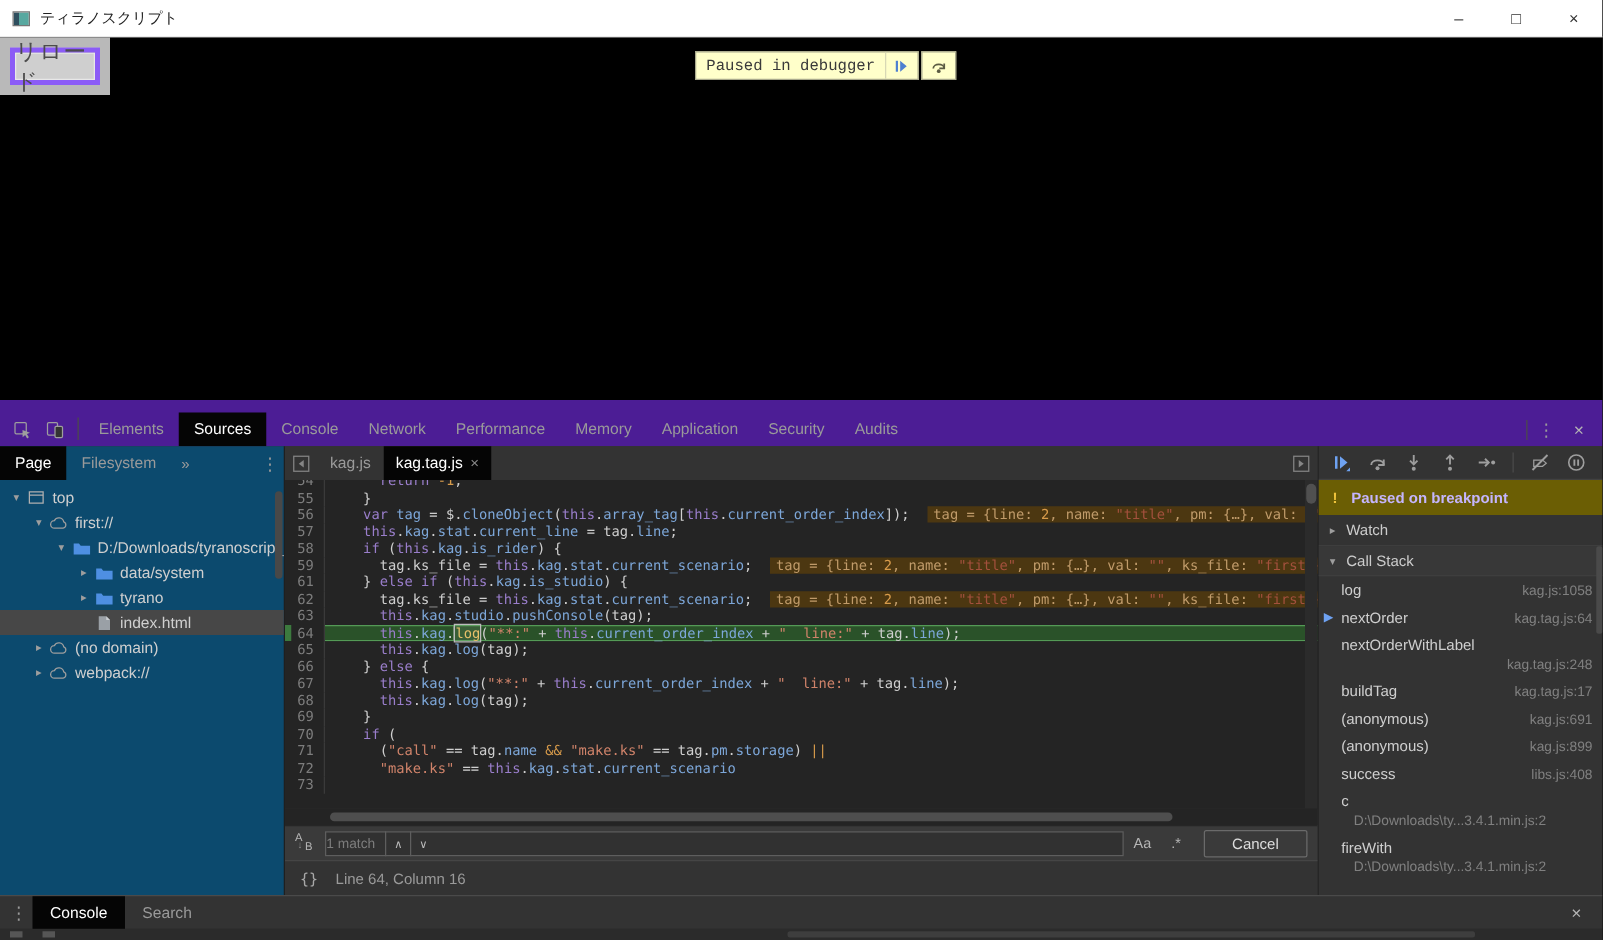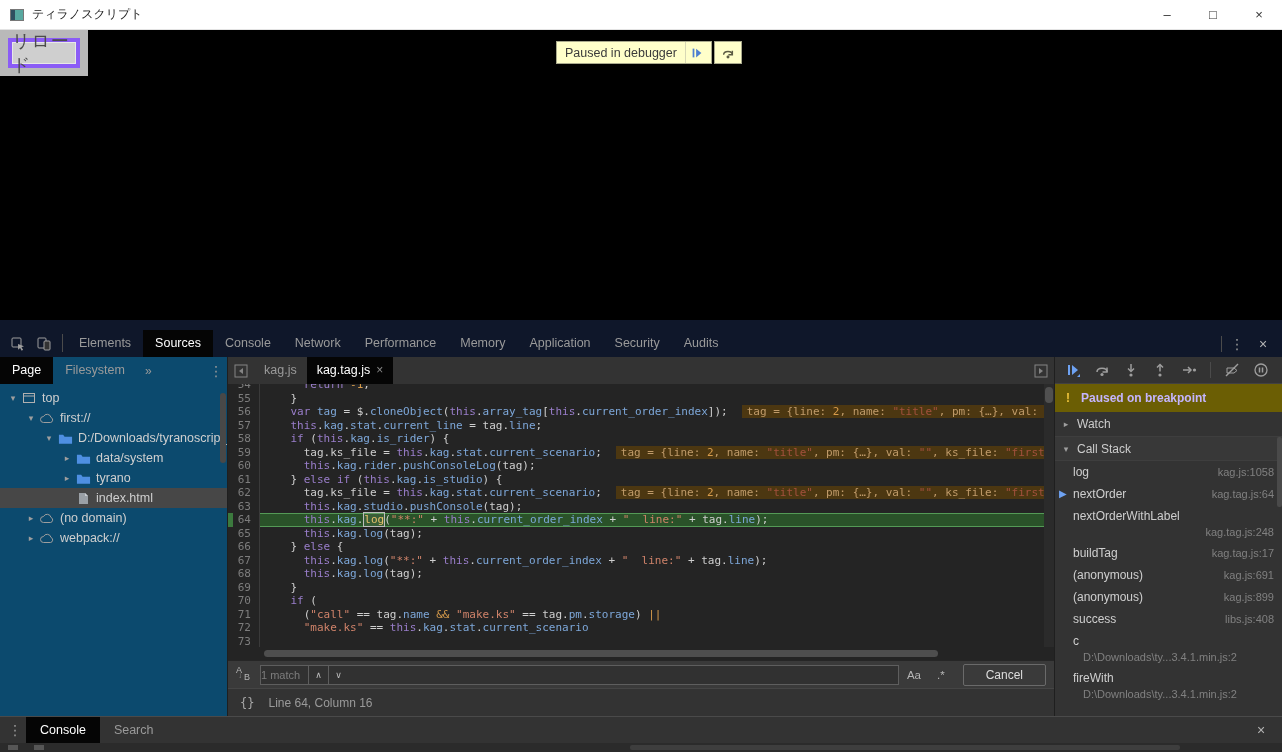--- a/index.html
+++ b/index.html
@@ -13,28 +13,28 @@
   .win-title { font-size:12px; color:#222; }
   .win-controls { margin-left:auto; display:flex; height:100%; }
   .win-btn { width:46px; height:100%; display:flex; align-items:center; justify-content:center; font-size:13px; color:#333; }
 
   
   .apparea { height:290px; background:#000; position:relative; }
   .reload-panel { position:absolute; left:0; top:0; width:88px; height:46px; background:#b9b9b9; padding:8px; }
   .reload-btn { width:72px; height:30px; background:#cfcfcf; border:4px solid #8b5cf6; box-shadow:inset 0 0 0 1px #e8e8e8; color:#4c4c4c; font-size:18px; display:flex; align-items:center; justify-content:center; letter-spacing:1px; }
   .paused-banner { position:absolute; left:556px; top:11px; display:flex; gap:2px; height:23px; }
   .pb-box { background:#ffffca; border:1px solid #a9a98d; display:flex; align-items:center; font-size:12.5px; color:#3a3a3a; }
-  .pb-main { padding:0 2px 0 8px; }
+  .pb-main { padding:0 2px 0 8px;font-family:Liberation Mono, monospace; }
   .pb-main .lbl { margin-right:8px; }
   .pb-btn { width:24px; height:21px; display:flex; align-items:center; justify-content:center; border-left:1px solid #d8d8b5; }
   .pb-step { width:28px; justify-content:center; }
 
   
   .devtools { height:432px; background:#333; display:flex; flex-direction:column; }
-  .main-tabbar { height:37px; background:#0f172a; display:flex; align-items:flex-end; flex:none; }
+  .main-tabbar { height:37px; background:#4c1d95; display:flex; align-items:flex-end; flex:none; }
   .mt-icons { display:flex; align-items:center; height:27px; padding:0 6px 0 10px; gap:10px; }
   .mt-sep { width:1px; height:18px; background:#4b4b4b; margin:0 4px; align-self:center; margin-top:8px; }
   .main-tab { height:27px; line-height:27px; padding:0 12px; font-size:12.5px; color:#9a9a9a; }
   .main-tab.active { background:#050505; color:#ffffff; }
   .mt-right { margin-left:auto; display:flex; align-items:center; height:27px; gap:4px; padding-right:8px; }
   .kebab { color:#9a9a9a; font-size:14px; width:22px; text-align:center; }
   .closex { color:#b5b5b5; font-size:14px; width:22px; text-align:center; }
   .vline { width:1px; height:16px; background:#4b4b4b; }
 
   .content-row { height:359px; display:flex; flex:none; }
@@ -319,21 +319,20 @@
         </div>
 
         <div class="code-area">
           <div class="code-lines">
               <div class="lrow"><div class="lgut">54</div><div class="lcontent"><span class="t-k">      return</span><span class="t-d"> </span><span class="t-o">-1</span><span class="t-d">;</span></div></div>
               <div class="lrow"><div class="lgut">55</div><div class="lcontent"><span class="t-d">    }</span></div></div>
               <div class="lrow"><div class="lgut">56</div><div class="lcontent"><span class="t-k">    var</span><span class="t-d"> </span><span class="t-p">tag</span><span class="t-d"> = </span><span class="t-d">$</span><span class="t-d">.</span><span class="t-p">cloneObject</span><span class="t-d">(</span><span class="t-k">this</span><span class="t-d">.</span><span class="t-p">array_tag</span><span class="t-d">[</span><span class="t-k">this</span><span class="t-d">.</span><span class="t-p">current_order_index</span><span class="t-d">]);</span><span class="ann"><span class="a-b">tag = {line: </span><span class="a-n">2</span><span class="a-b">, name: </span><span class="a-s">"title"</span><span class="a-b">, pm: </span><span class="a-b">{…}</span><span class="a-b">, val: </span><span class="a-s">""</span></span></div></div>
               <div class="lrow"><div class="lgut">57</div><div class="lcontent"><span class="t-k">    this</span><span class="t-d">.</span><span class="t-p">kag</span><span class="t-d">.</span><span class="t-p">stat</span><span class="t-d">.</span><span class="t-p">current_line</span><span class="t-d"> = </span><span class="t-d">tag</span><span class="t-d">.</span><span class="t-p">line</span><span class="t-d">;</span></div></div>
               <div class="lrow"><div class="lgut">58</div><div class="lcontent"><span class="t-k">    if</span><span class="t-d"> (</span><span class="t-k">this</span><span class="t-d">.</span><span class="t-p">kag</span><span class="t-d">.</span><span class="t-p">is_rider</span><span class="t-d">) {</span></div></div>
               <div class="lrow"><div class="lgut">59</div><div class="lcontent"><span class="t-d">      tag</span><span class="t-d">.</span><span class="t-d">ks_file</span><span class="t-d"> = </span><span class="t-k">this</span><span class="t-d">.</span><span class="t-p">kag</span><span class="t-d">.</span><span class="t-p">stat</span><span class="t-d">.</span><span class="t-p">current_scenario</span><span class="t-d">;</span><span class="ann"><span class="a-b">tag = {line: </span><span class="a-n">2</span><span class="a-b">, name: </span><span class="a-s">"title"</span><span class="a-b">, pm: </span><span class="a-b">{…}</span><span class="a-b">, val: </span><span class="a-s">""</span><span class="a-b">, ks_file: </span><span class="a-s">"first.ks</span></span></div></div>
-              <div class="lrow"><div class="lgut">60</div><div class="lcontent"><span class="t-k">      this</span><span class="t-d">.</span><span class="t-p">kag</span><span class="t-d">.</span><span class="t-p">rider</span><span class="t-d">.</span><span class="t-p">pushConsoleLog</span><span class="t-d">(</span><span class="t-d">tag</span><span class="t-d">);</span></div></div>
               <div class="lrow"><div class="lgut">61</div><div class="lcontent"><span class="t-d">    } </span><span class="t-k">else</span><span class="t-d"> </span><span class="t-k">if</span><span class="t-d"> (</span><span class="t-k">this</span><span class="t-d">.</span><span class="t-p">kag</span><span class="t-d">.</span><span class="t-p">is_studio</span><span class="t-d">) {</span></div></div>
               <div class="lrow"><div class="lgut">62</div><div class="lcontent"><span class="t-d">      tag</span><span class="t-d">.</span><span class="t-d">ks_file</span><span class="t-d"> = </span><span class="t-k">this</span><span class="t-d">.</span><span class="t-p">kag</span><span class="t-d">.</span><span class="t-p">stat</span><span class="t-d">.</span><span class="t-p">current_scenario</span><span class="t-d">;</span><span class="ann"><span class="a-b">tag = {line: </span><span class="a-n">2</span><span class="a-b">, name: </span><span class="a-s">"title"</span><span class="a-b">, pm: </span><span class="a-b">{…}</span><span class="a-b">, val: </span><span class="a-s">""</span><span class="a-b">, ks_file: </span><span class="a-s">"first.ks</span></span></div></div>
               <div class="lrow"><div class="lgut">63</div><div class="lcontent"><span class="t-k">      this</span><span class="t-d">.</span><span class="t-p">kag</span><span class="t-d">.</span><span class="t-p">studio</span><span class="t-d">.</span><span class="t-p">pushConsole</span><span class="t-d">(</span><span class="t-d">tag</span><span class="t-d">);</span></div></div>
               <div class="lrow paused"><div class="lgut">64</div><div class="lcontent"><span class="t-k">      this</span><span class="t-d">.</span><span class="t-p">kag</span><span class="t-d">.</span><span class="t-caret"></span><span class="t-fy">log</span><span class="t-d">(</span><span class="t-s">"**:"</span><span class="t-d"> + </span><span class="t-k">this</span><span class="t-d">.</span><span class="t-p">current_order_index</span><span class="t-d"> + </span><span class="t-s">"  line:"</span><span class="t-d"> + </span><span class="t-d">tag</span><span class="t-d">.</span><span class="t-p">line</span><span class="t-d">);</span></div></div>
               <div class="lrow"><div class="lgut">65</div><div class="lcontent"><span class="t-k">      this</span><span class="t-d">.</span><span class="t-p">kag</span><span class="t-d">.</span><span class="t-p">log</span><span class="t-d">(</span><span class="t-d">tag</span><span class="t-d">);</span></div></div>
               <div class="lrow"><div class="lgut">66</div><div class="lcontent"><span class="t-d">    } </span><span class="t-k">else</span><span class="t-d"> {</span></div></div>
               <div class="lrow"><div class="lgut">67</div><div class="lcontent"><span class="t-k">      this</span><span class="t-d">.</span><span class="t-p">kag</span><span class="t-d">.</span><span class="t-p">log</span><span class="t-d">(</span><span class="t-s">"**:"</span><span class="t-d"> + </span><span class="t-k">this</span><span class="t-d">.</span><span class="t-p">current_order_index</span><span class="t-d"> + </span><span class="t-s">"  line:"</span><span class="t-d"> + </span><span class="t-d">tag</span><span class="t-d">.</span><span class="t-p">line</span><span class="t-d">);</span></div></div>
               <div class="lrow"><div class="lgut">68</div><div class="lcontent"><span class="t-k">      this</span><span class="t-d">.</span><span class="t-p">kag</span><span class="t-d">.</span><span class="t-p">log</span><span class="t-d">(</span><span class="t-d">tag</span><span class="t-d">);</span></div></div>
               <div class="lrow"><div class="lgut">69</div><div class="lcontent"><span class="t-d">    }</span></div></div>
               <div class="lrow"><div class="lgut">70</div><div class="lcontent"><span class="t-k">    if</span><span class="t-d"> (</span></div></div>

